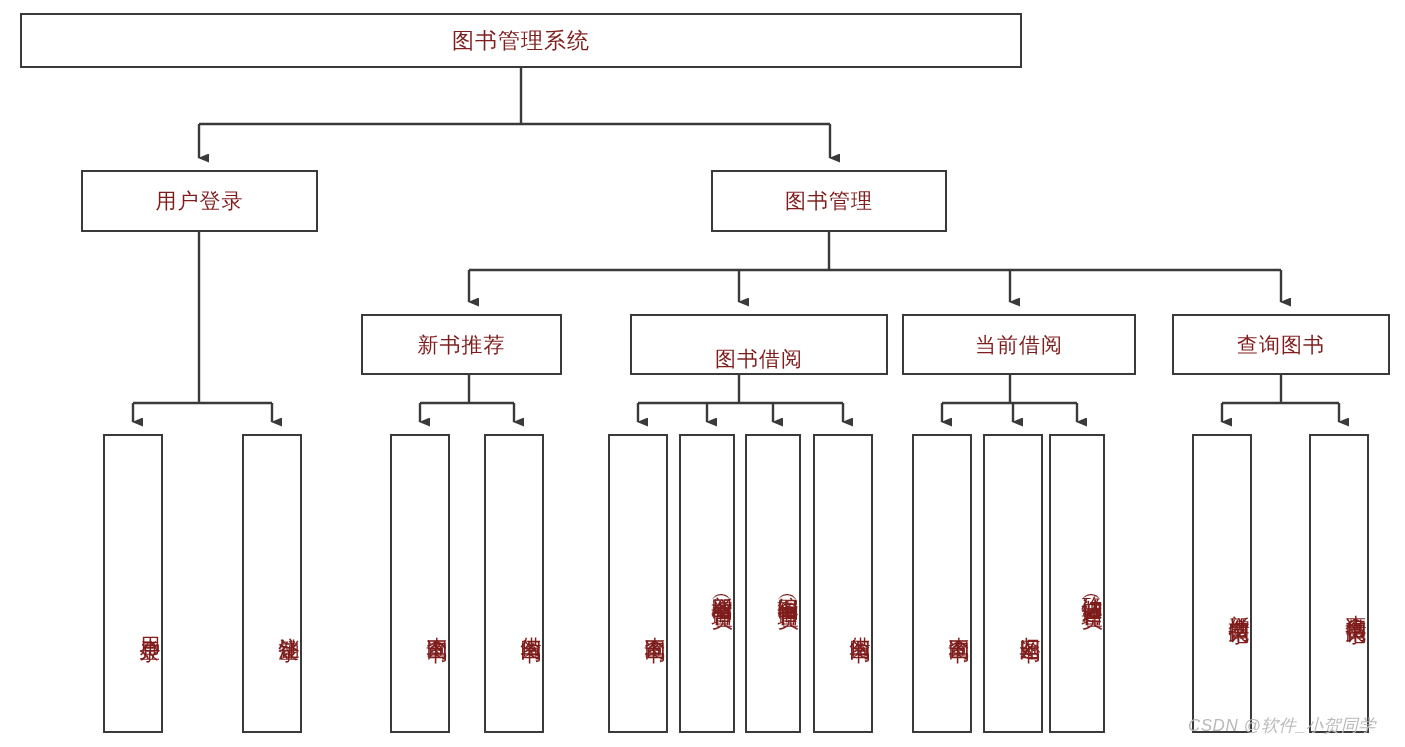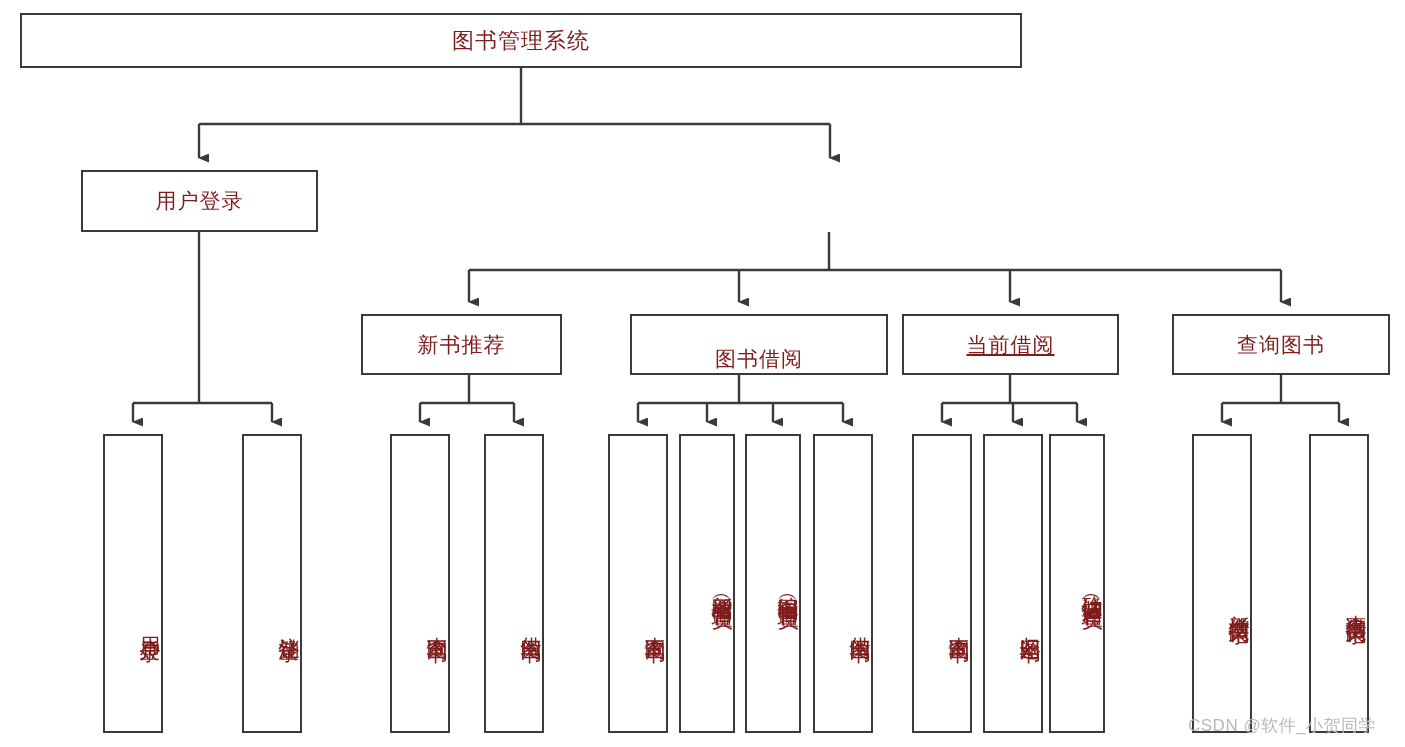--- a/index.html
+++ b/index.html
@@ -122,28 +122,31 @@
     </g>
   </svg>
 
   <div class="node horiz root" style="left:20px; top:13px; width:1002px; height:55px;">
     <span>图书管理系统</span>
   </div>
 
   <div class="node horiz" style="left:81px; top:170px; width:237px; height:62px;">
     <span>用户登录</span>
   </div>
+  <div class="node horiz" style="left:711px; top:170px; width:236px; height:62px;">
+    <span>图书管理</span>
+  </div>
 
   <div class="node horiz" style="left:361px; top:314px; width:201px; height:61px;">
     <span>新书推荐</span>
   </div>
   <div class="node horiz" style="left:630px; top:314px; width:258px; height:61px;align-items:flex-end;">
     <span>图书借阅</span>
   </div>
-  <div class="node horiz" style="left:902px; top:314px; width:217px; height:61px;text-decoration:underline;">
+  <div class="node horiz" style="left:902px; top:314px; width:234px; height:61px;">
     <span>当前借阅</span>
   </div>
   <div class="node horiz" style="left:1172px; top:314px; width:218px; height:61px;">
     <span>查询图书</span>
   </div>
 
   <div class="node vert" style="left:103px; top:434px; width:60px; height:299px; padding-top:80px;">
     <span class="vlabel">用户登录</span>
   </div>
   <div class="node vert" style="left:242px; top:434px; width:60px; height:299px; padding-top:80px;">
@@ -180,15 +183,15 @@
     <span class="vlabel">确认归还（管理员）</span>
   </div>
 
   <div class="node vert" style="left:1192px; top:434px; width:60px; height:299px; padding-top:40px;">
     <span class="vlabel">新增借阅记录</span>
   </div>
   <div class="node vert" style="left:1309px; top:434px; width:60px; height:299px; padding-top:40px;">
     <span class="vlabel">查询借阅记录</span>
   </div>
 
-  <div class="watermark" style="left:1188px; top:714px;">CSDN @软件_小贺同学</div>
+  <div class="watermark" style="left:1188px; top:714px;font-style:italic;">CSDN @软件_小贺同学</div>
 
 </div>
 
 </body></html>

